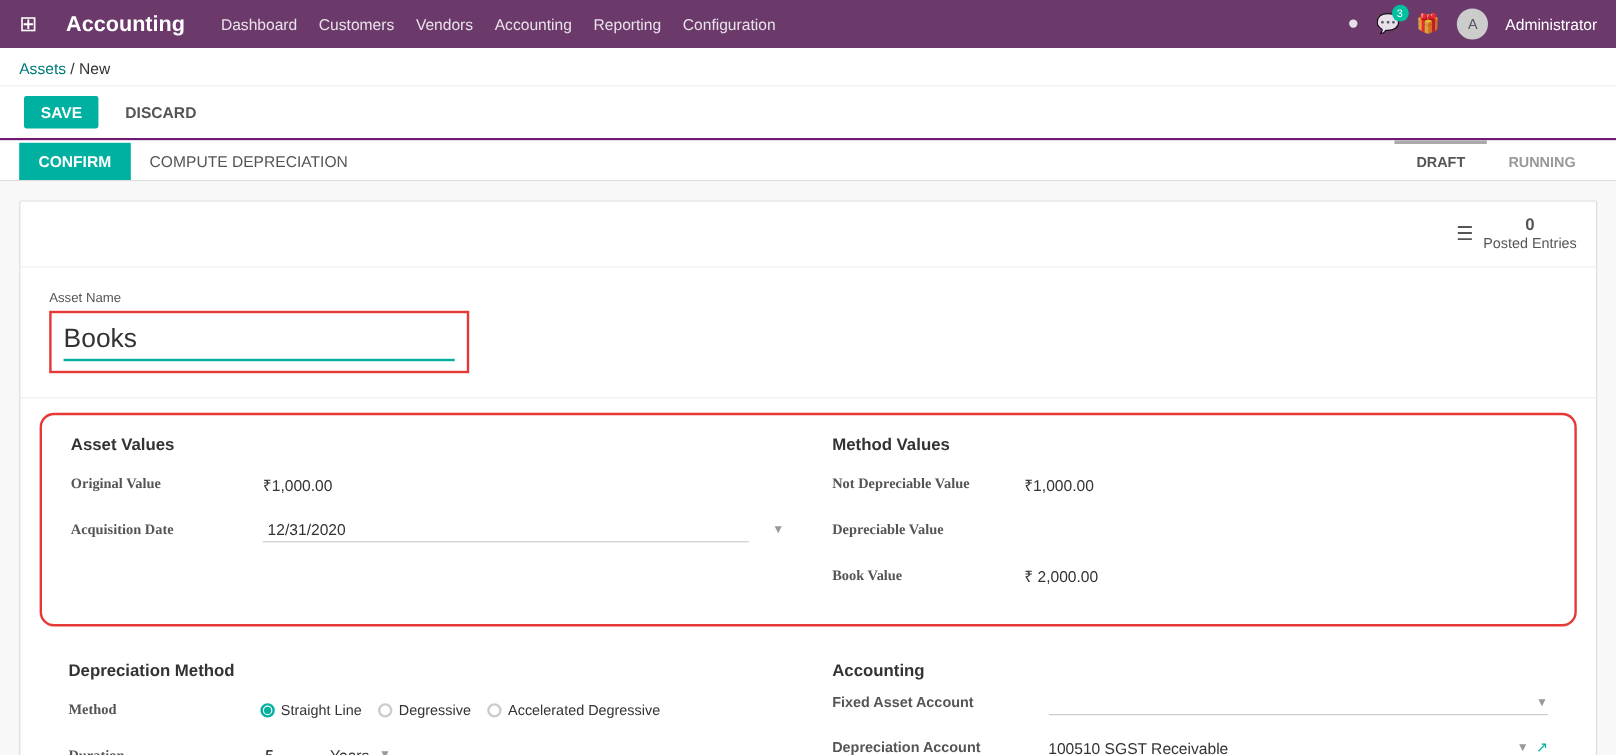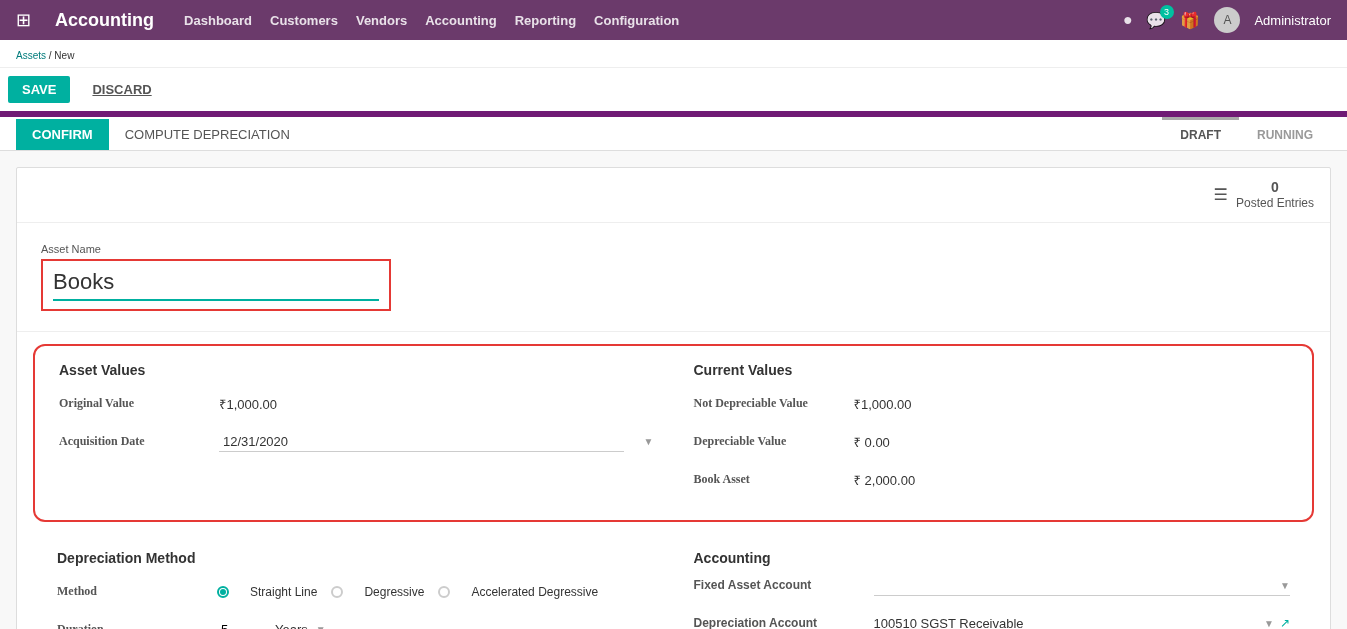--- a/index.html
+++ b/index.html
@@ -24,21 +24,20 @@
     .topnav-links {
       display: flex;
       gap: 18px;
       flex: 1;
     }
     .topnav-links a {
       color: rgba(255,255,255,0.85);
       text-decoration: none;
       font-size: 13px;
       cursor: pointer;
-      font-weight: bold;
     }
     .topnav-right {
       display: flex;
       align-items: center;
       gap: 14px;
     }
     .topnav-icon {
       color: rgba(255,255,255,0.85);
       font-size: 16px;
       cursor: pointer;
@@ -65,33 +64,33 @@
 
     
     .page {
       background: white;
       min-height: calc(100vh - 40px);
     }
 
     
     .breadcrumb-bar {
       padding: 10px 16px 6px;
-      font-size: 10px;
+      font-size: 13px;
       color: #555;
       border-bottom: 1px solid #eee;
     }
     .breadcrumb-bar a { color: #007b7b; text-decoration: none; }
     .breadcrumb-bar span { color: #333; }
 
     
     .action-row {
-      padding: 8px 8px;
+      padding: 8px 20px;
       display: flex;
       gap: 8px;
-      border-bottom: 6px solid #701a75;
+      border-bottom: 2px solid #701a75;
       align-items: center;
     }
     .btn-save {
       background: #00b0a0;
       color: white;
       border: none;
       padding: 6px 14px;
       font-size: 13px;
       font-weight: bold;
       cursor: pointer;
@@ -99,21 +98,20 @@
     }
     .btn-discard {
       background: transparent;
       color: #555;
       border: none;
       padding: 6px 14px;
       font-size: 13px;
       font-weight: bold;
       cursor: pointer;
       text-transform: uppercase;
-      text-decoration: underline;
     }
 
     
     .status-bar {
       display: flex;
       align-items: flex-end;
       padding: 0 16px;
       border-bottom: 1px solid #ddd;
       background: white;
     }
@@ -294,21 +292,21 @@
     
     .radio-group {
       display: flex;
       align-items: center;
       gap: 14px;
       flex: 1;
     }
     .radio-option {
       display: flex;
       align-items: center;
-      gap: 21px;
+      gap: 5px;
       font-size: 12px;
     }
     .radio-dot {
       width: 12px; height: 12px;
       border-radius: 50%;
       border: 2px solid #ccc;
       display: flex; align-items: center; justify-content: center;
     }
     .radio-dot.selected {
       border-color: #00b0a0;
@@ -454,31 +452,30 @@
           <div class="field-row">
             <span class="field-label">Acquisition Date</span>
             <div class="field-select-row">
               <input class="field-input" type="text" value="12/31/2020" style="">
               <span class="dropdown-arrow">▼</span>
             </div>
           </div>
         </div>
 
         <div>
-          <div class="section-title">Current Values</div>
+          <div class="section-title">Method Values</div>
           <div class="field-row">
             <span class="field-label">Not Depreciable Value</span>
             <span class="field-value">₹1,000.00</span>
           </div>
           <div class="field-row">
             <span class="field-label">Depreciable Value</span>
-            <span class="field-value">₹ 0.00</span>
-          </div>
-          <div class="field-row">
-            <span class="field-label">Book Asset</span>
+          </div>
+          <div class="field-row">
+            <span class="field-label">Book Value</span>
             <span class="field-value">₹ 2,000.00</span>
           </div>
         </div>
       </div>
 
       <div class="depr-section">
 
         <div>
           <div class="section-title">Depreciation Method</div>
 

